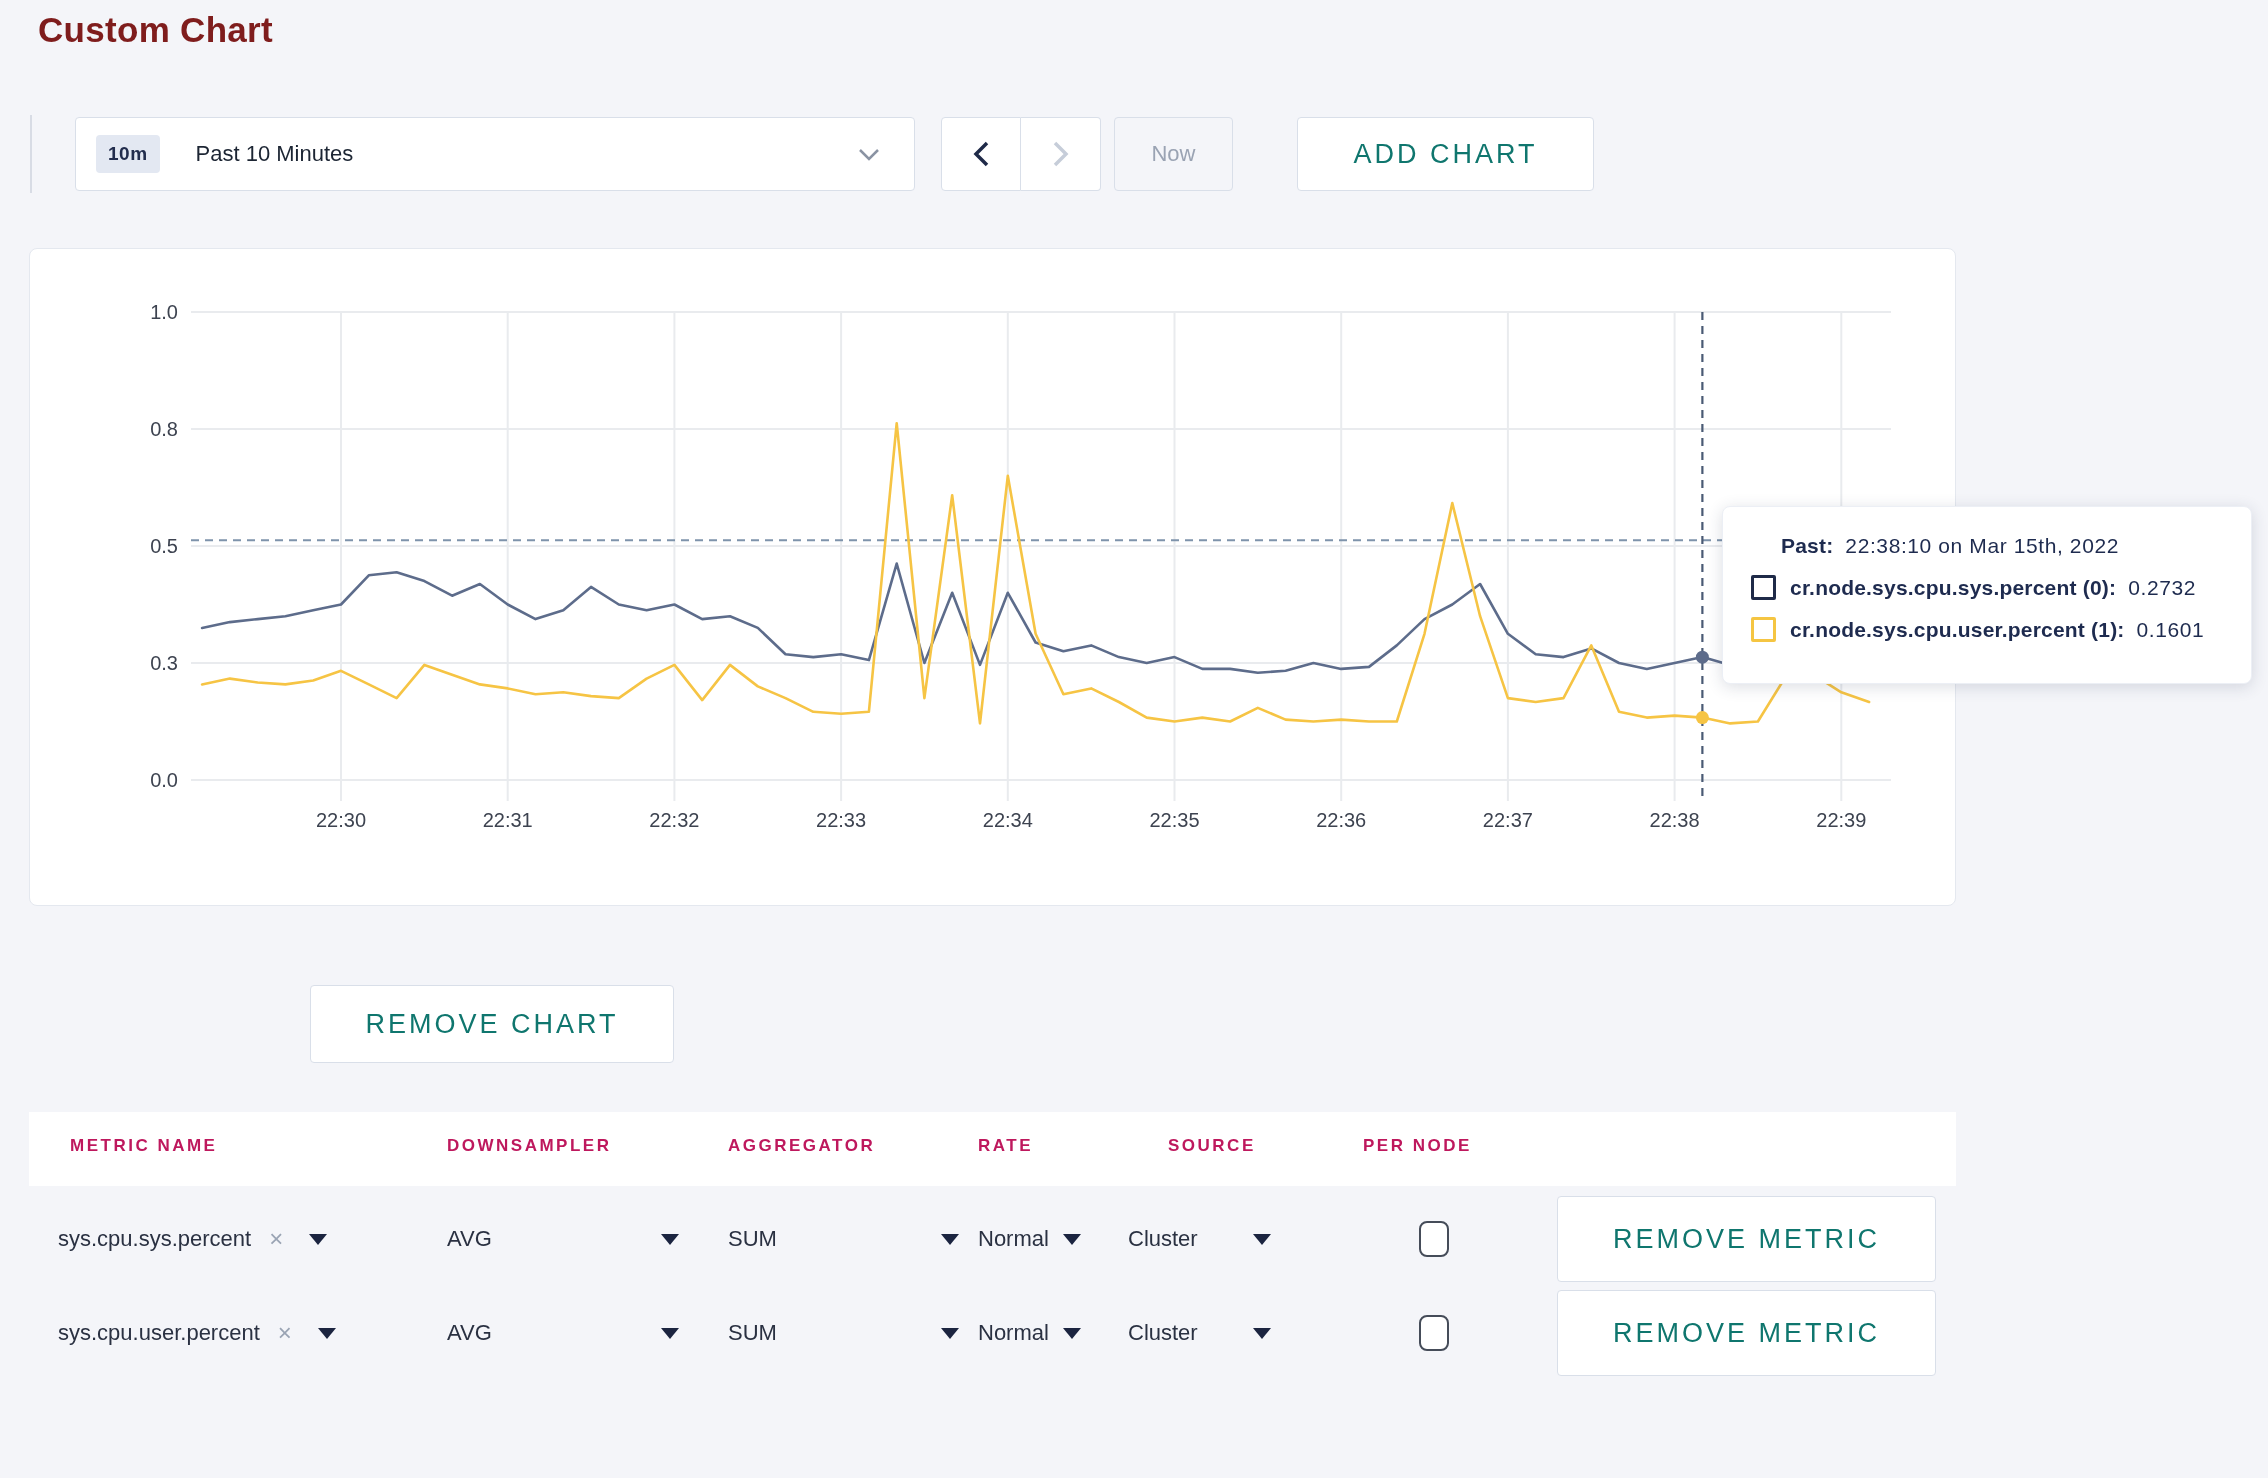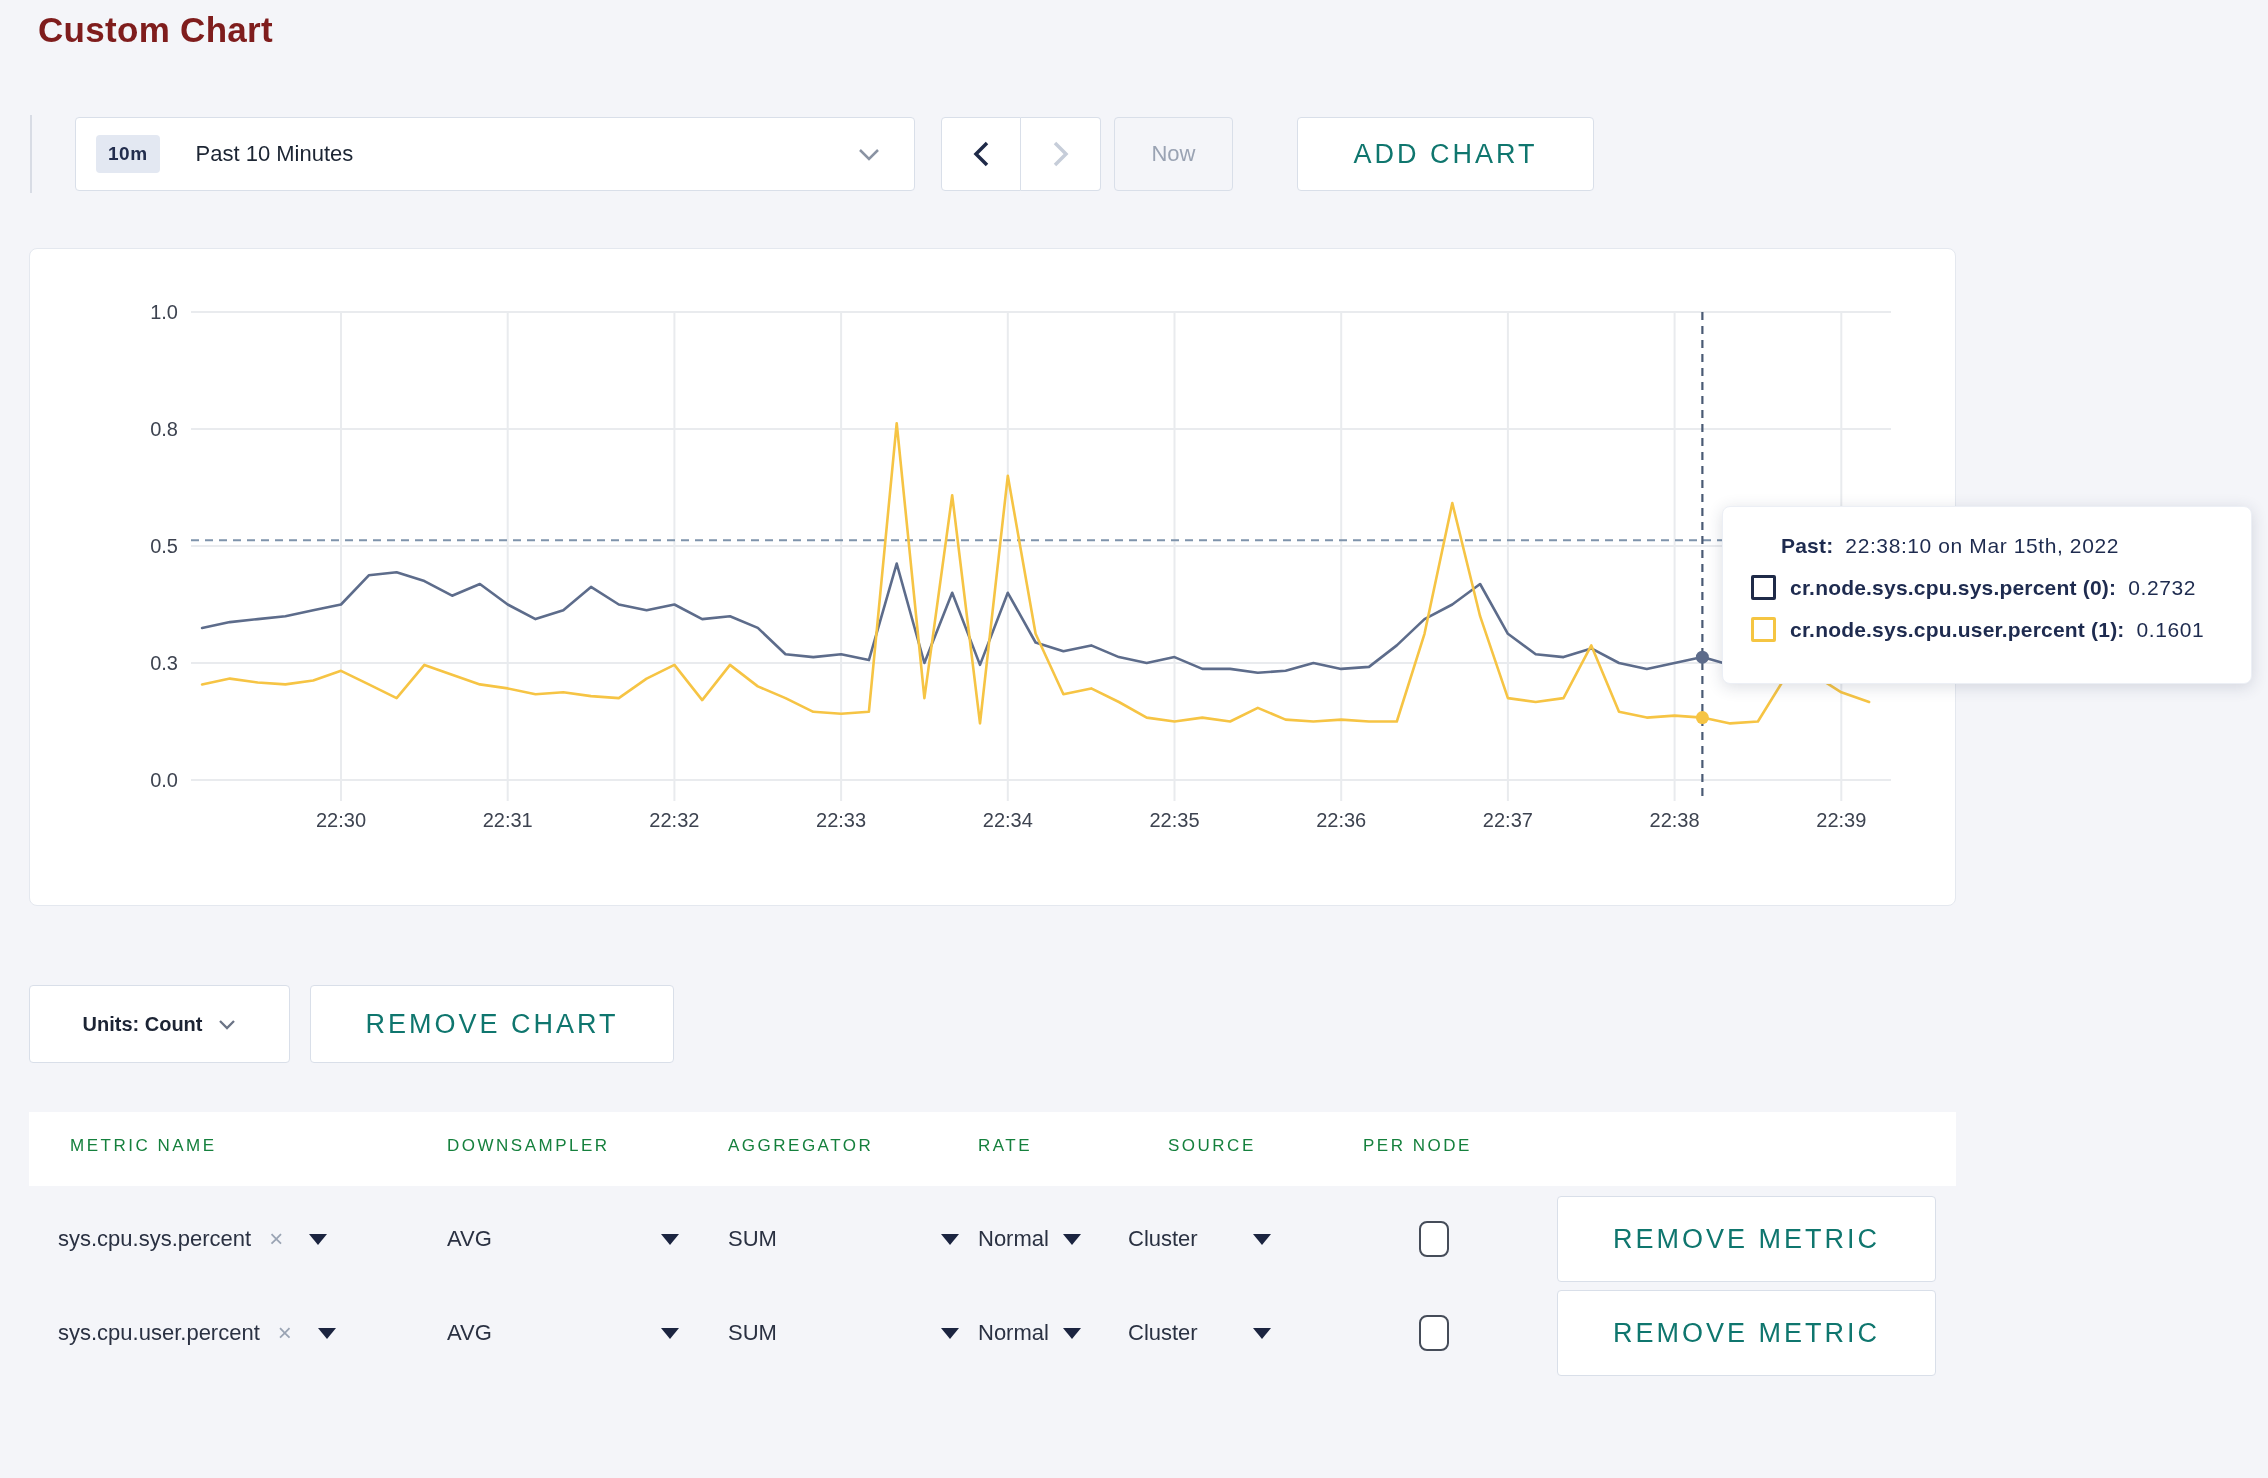--- a/index.html
+++ b/index.html
@@ -37,21 +37,21 @@
   .tt-row.time{margin-left:30px;}
   .tt-key{font-weight:700;letter-spacing:.2px;}
   .tt-val{margin-left:12px;letter-spacing:.6px;}
   .swatch{width:19px;height:19px;border:3px solid #000;border-radius:2px;margin-right:14px;flex:none;}
   
   .units-btn{left:29px;top:985px;width:261px;height:78px;gap:16px;}
   .units-label{font-size:20px;font-weight:700;color:#1c2434;}
   .removechart{left:310px;top:985px;width:364px;height:78px;}
   
   .thead{left:29px;top:1112px;width:1927px;height:74px;background:#fff;}
-  .th{position:absolute;top:24px;font-size:17px;font-weight:400;letter-spacing:2.5px;color:#15803d;}
+  .th{position:absolute;top:24px;font-size:17px;font-weight:700;letter-spacing:2.5px;color:#be185d;}
   .row{left:29px;width:1927px;height:92px;}
   .row.r0{top:1193px;} .row.r1{top:1287px;}
   .cell{position:absolute;top:0;height:92px;display:flex;align-items:center;font-size:22px;color:#2a3142;}
   .c-metric{left:29px;gap:12px;}
   .x-icon{color:#9aa4b4;font-size:24px;margin-left:6px;cursor:pointer;}
   .caret{width:0;height:0;border-left:9px solid transparent;border-right:9px solid transparent;
          border-top:11px solid #1b2440;margin-left:14px;cursor:pointer;}
   .c-ds{left:418px;width:232px;justify-content:space-between;}
   .c-agg{left:699px;width:231px;justify-content:space-between;}
   .c-rate{left:949px;} .c-src{left:1099px;gap:41px;}
@@ -146,26 +146,20 @@
       <span class="tt-key">cr.node.sys.cpu.sys.percent (0):</span>
       <span class="tt-val">0.2732</span>
     </div>
     <div class="tt-row">
       <span class="swatch" style="border-color: rgb(245, 197, 66);"></span>
       <span class="tt-key">cr.node.sys.cpu.user.percent (1):</span>
       <span class="tt-val">0.1601</span>
     </div>
   </div>
 
-  <div class="abs btn units-btn">
-    <span class="units-label">Units: Count</span>
-    <svg width="18" height="11" viewBox="0 0 18 11">
-      <polyline points="2,2 9,9 16,2" fill="none" stroke="#6b7486" stroke-width="2.3"></polyline>
-    </svg>
-  </div>
   <div class="abs btn blue-btn removechart">REMOVE CHART</div>
 
   <div class="abs thead">
     <span class="th" style="left:41px">METRIC NAME</span>
     <span class="th" style="left:418px">DOWNSAMPLER</span>
     <span class="th" style="left:699px">AGGREGATOR</span>
     <span class="th" style="left:949px">RATE</span>
     <span class="th" style="left:1139px">SOURCE</span>
     <span class="th" style="left:1334px">PER NODE</span>
   </div>

